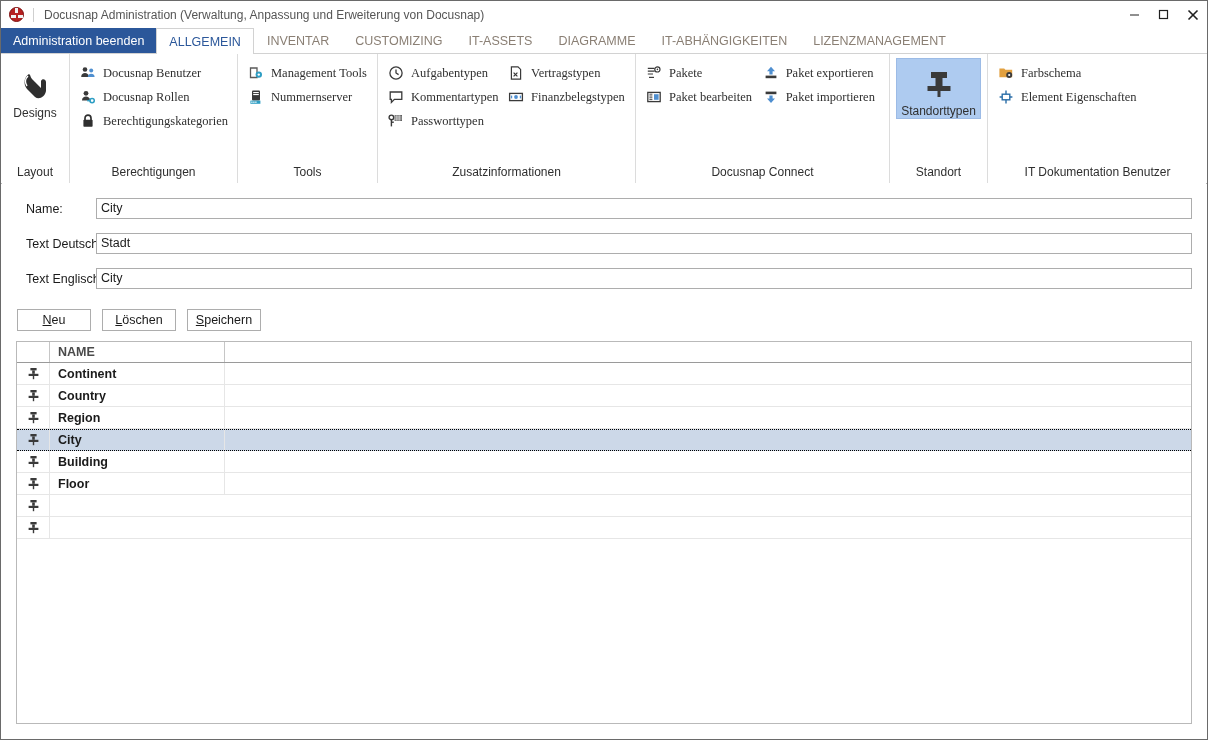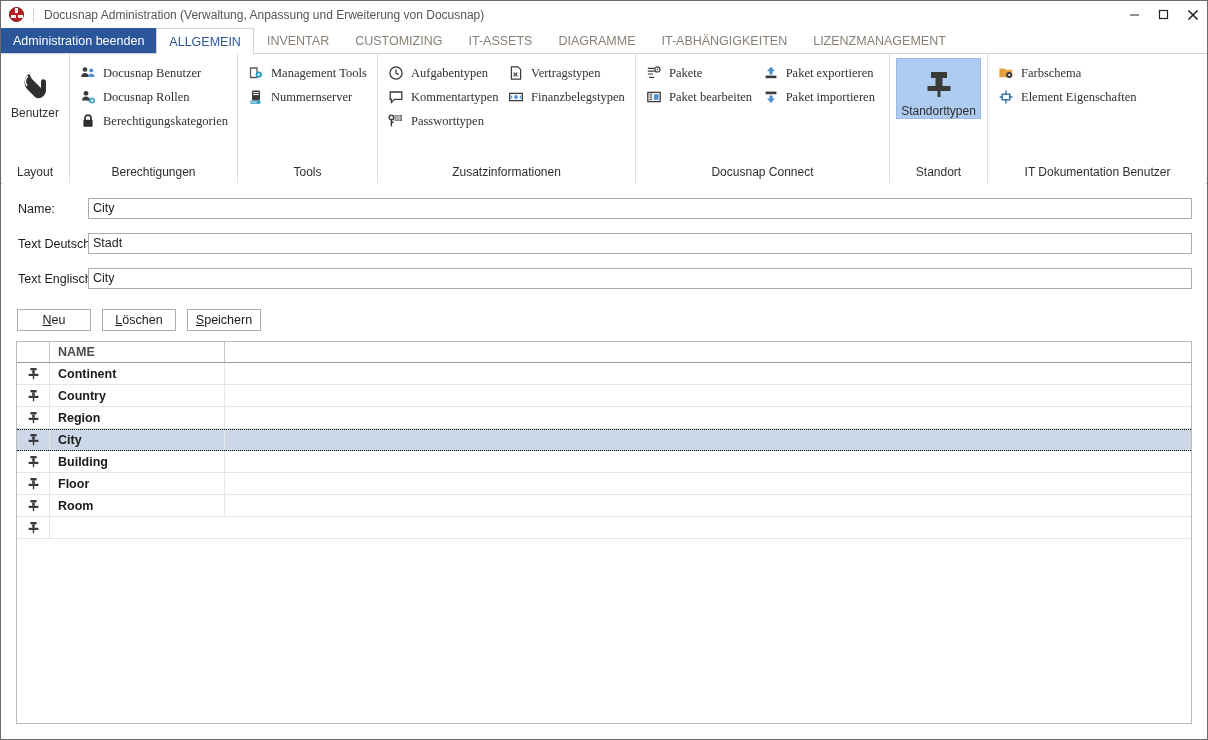--- a/index.html
+++ b/index.html
@@ -205,21 +205,21 @@
   
   .content {
     position: absolute;
     left: 1px; right: 1px;
     top: 182px; bottom: 1px;
     background: #ffffff;
     border-top: 1px solid #ffffff;
   }
   .formrow {
     position: absolute;
-    left: 0; right: 0;
+    left: 8px; right: 0;
     display: flex;
     align-items: center;
   }
   .formrow .flabel {
     width: 86px;
     padding-left: 16px;
     box-sizing: border-box;
     font-size: 12.5px;
     color: #1a1a1a;
     white-space: nowrap;
@@ -375,21 +375,21 @@
 
     <div class="rgroup" style="width:68px">
       <div class="gbody" style="justify-content:center">
         <div class="bigbtn">
           <div class="bicon">
             <svg width="34" height="34" viewBox="0 0 34 34">
               <path d="M11 5 C6 8 5 15 9 20 L17 28 C21 31 27 28 28 22 L28 13 C28 10 24 9 23 12 L23 19 L14 10 C12 8 13 6 11 5 Z" fill="#2f2f2f"></path>
               <path d="M10 7 C7 10 7 14 9 17" fill="none" stroke="#ffffff" stroke-width="1.4"></path>
             </svg>
           </div>
-          <div class="blabel">Benutzer</div>
+          <div class="blabel">Designs</div>
         </div>
       </div>
       <div class="glabel">Layout</div>
     </div>
 
     <div class="rgroup" style="width:168px">
       <div class="gbody">
         <div class="rcol">
           <div class="smallbtn">
             <span class="sicon">
@@ -744,21 +744,20 @@
 
       <div class="grow">
         <div class="gc gc-indicator">
           <svg class="pin" width="11" height="14" viewBox="0 0 11 14">
               <rect x="2.4" y="1" width="6.2" height="2.4" fill="#3a3a3a"></rect>
               <rect x="4.2" y="3.4" width="2.6" height="3.4" fill="#3a3a3a"></rect>
               <rect x="0.6" y="6.8" width="9.8" height="2.2" fill="#3a3a3a"></rect>
               <rect x="4.8" y="9" width="1.4" height="3.2" fill="#3a3a3a"></rect>
             </svg>
         </div>
-        <div class="gc gc-name">Room</div>
         <div class="gc gc-rest"></div>
       </div>
 
       <div class="grow">
         <div class="gc gc-indicator">
           <svg class="pin" width="11" height="14" viewBox="0 0 11 14">
               <rect x="2.4" y="1" width="6.2" height="2.4" fill="#3a3a3a"></rect>
               <rect x="4.2" y="3.4" width="2.6" height="3.4" fill="#3a3a3a"></rect>
               <rect x="0.6" y="6.8" width="9.8" height="2.2" fill="#3a3a3a"></rect>
               <rect x="4.8" y="9" width="1.4" height="3.2" fill="#3a3a3a"></rect>

